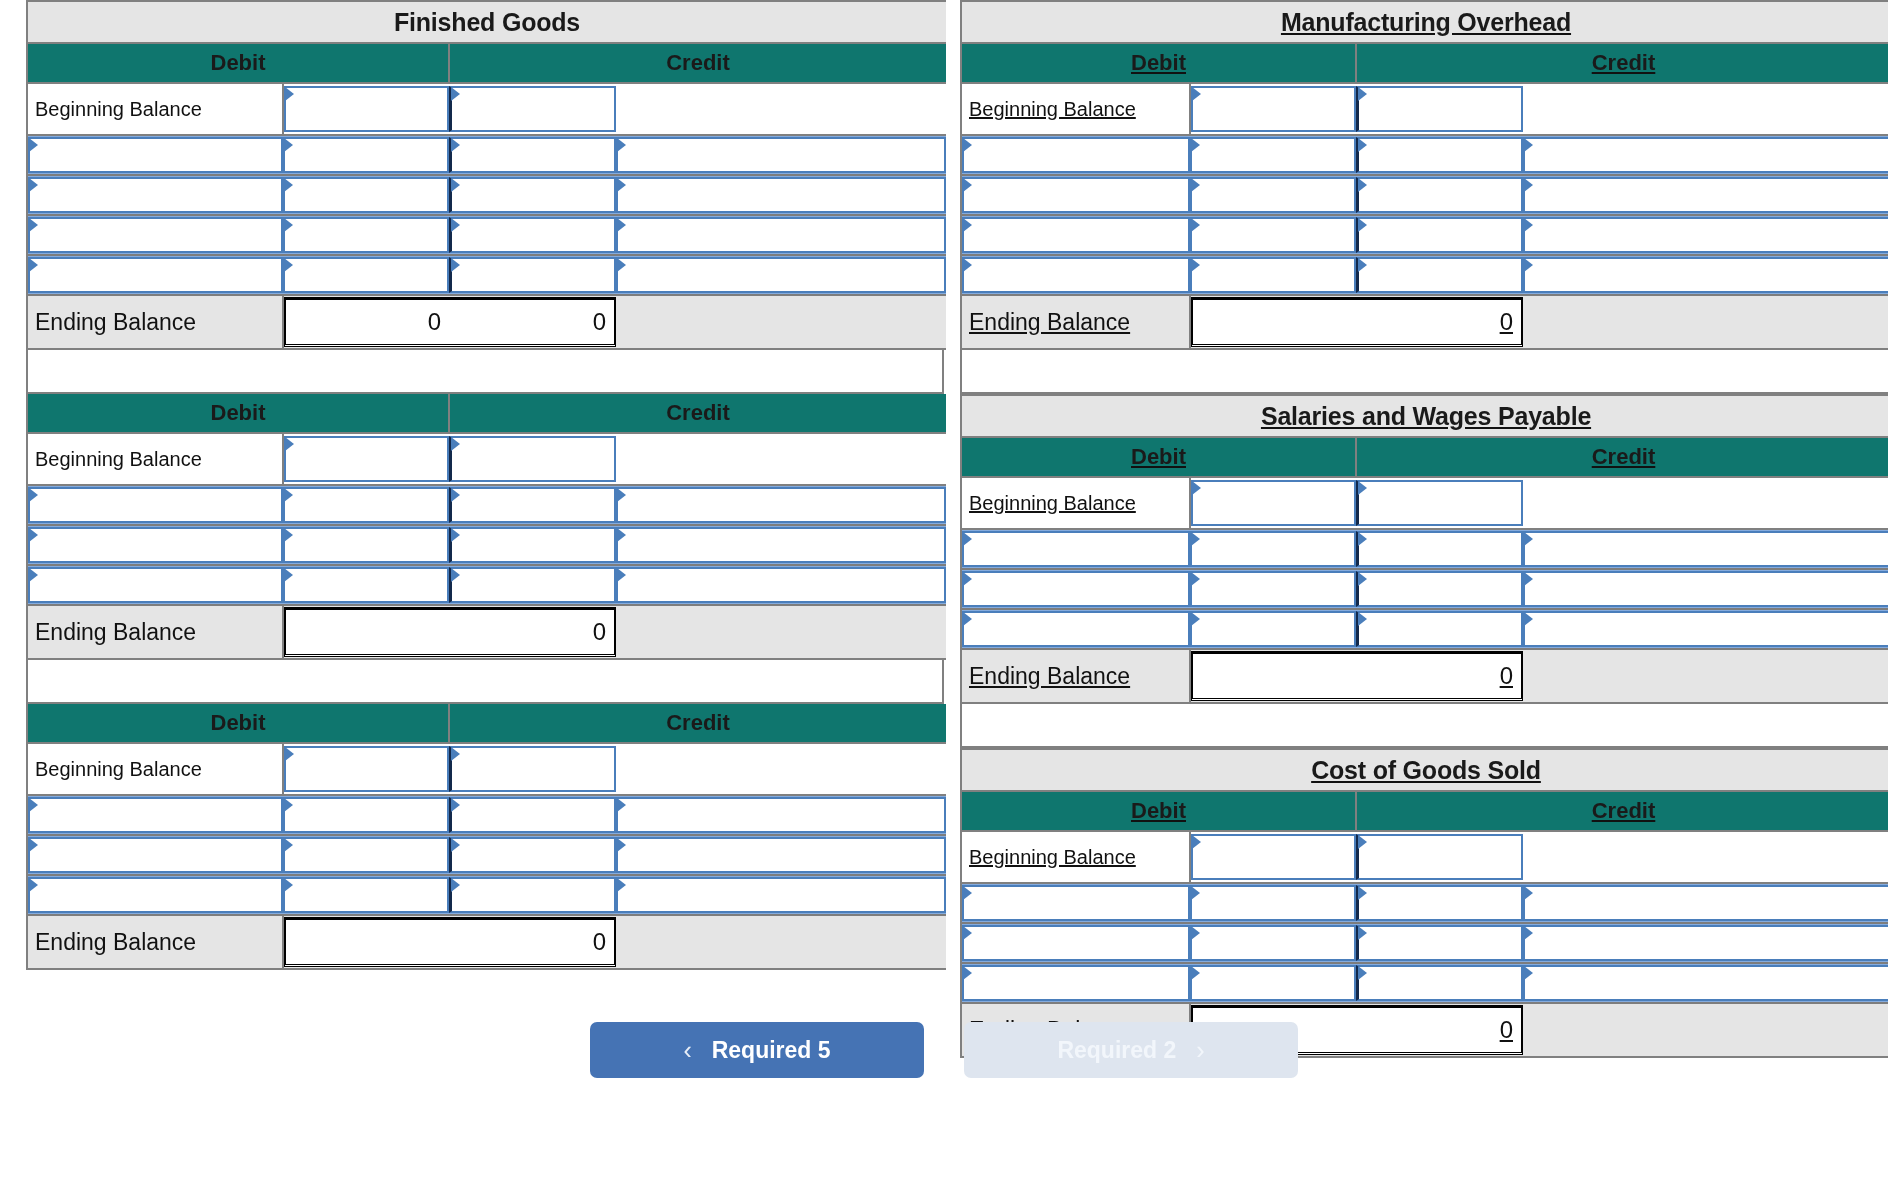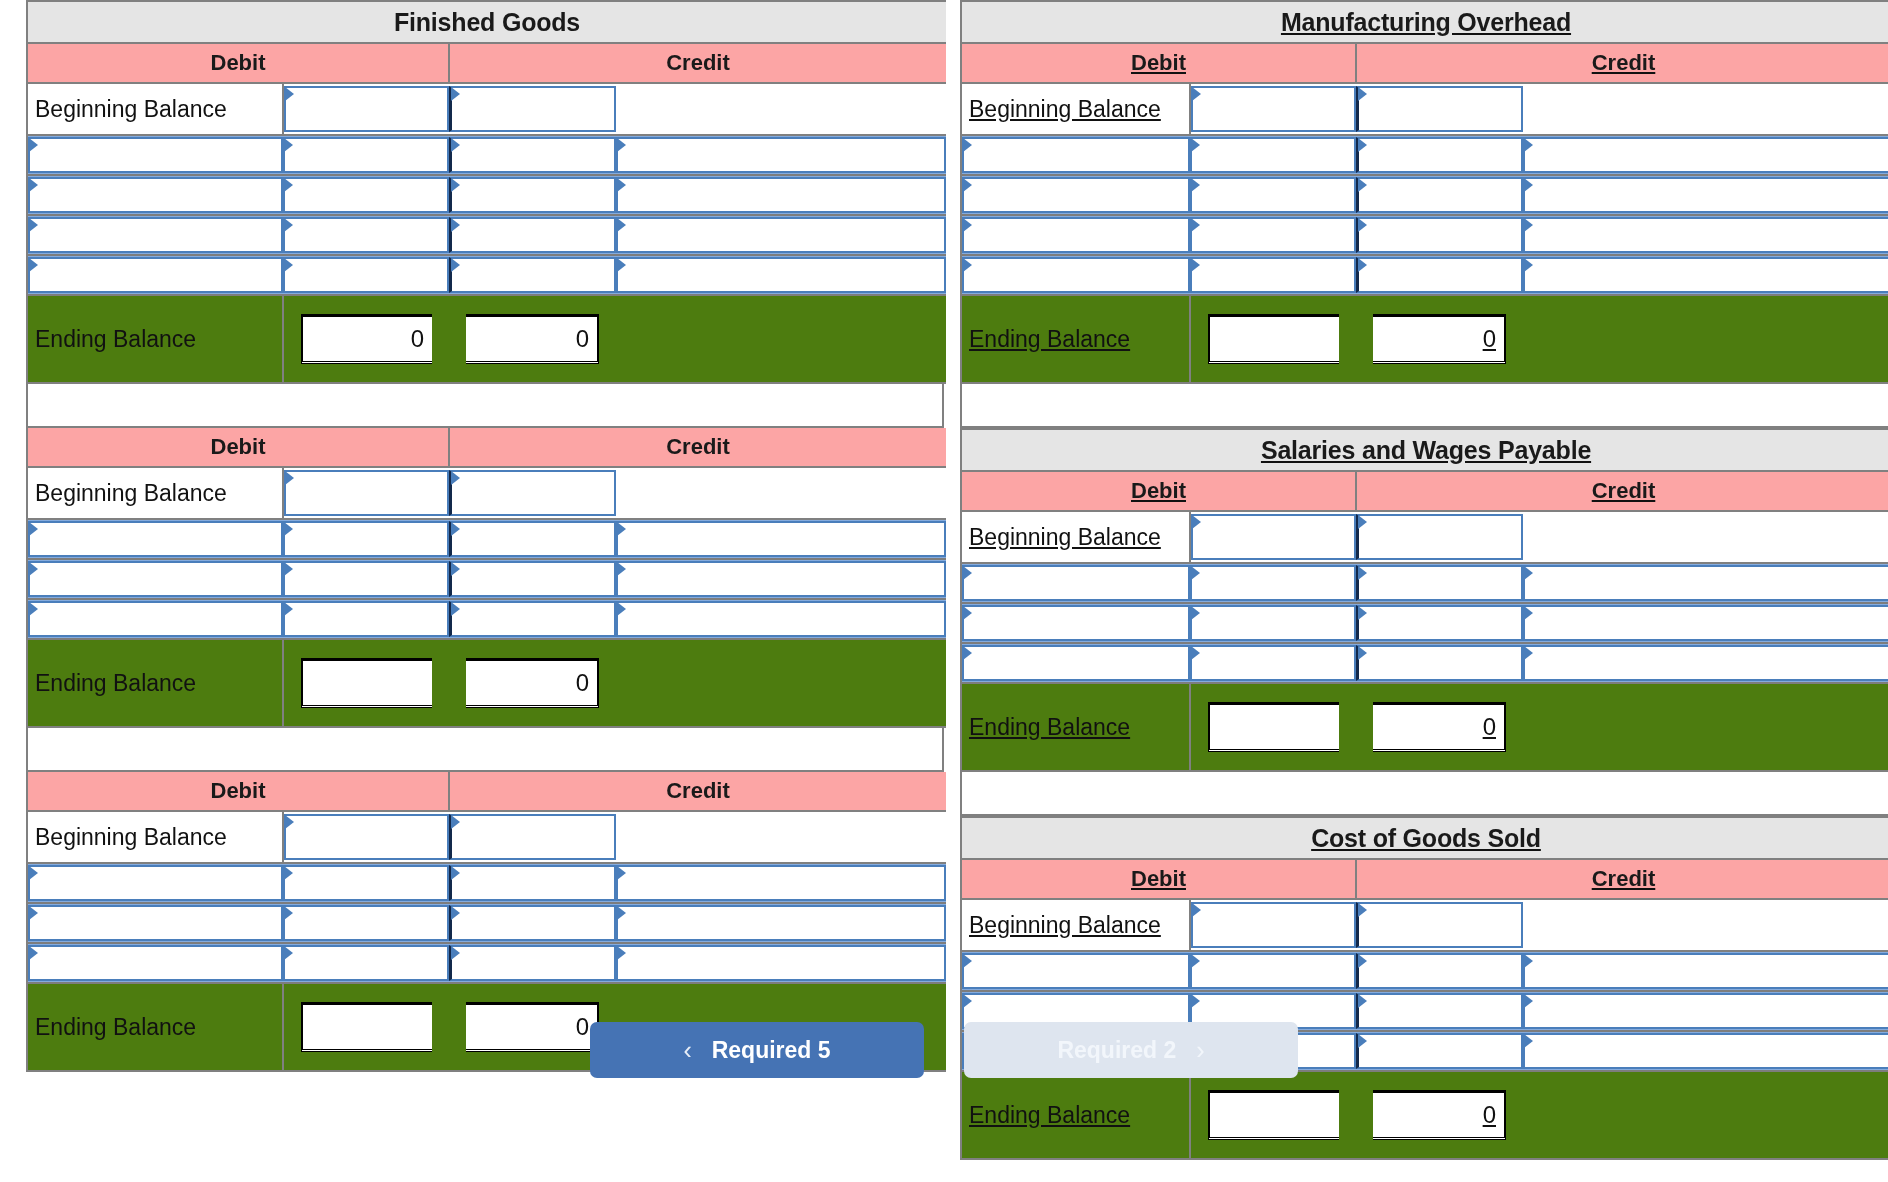--- a/index.html
+++ b/index.html
@@ -59,21 +59,21 @@
     border-top:2px solid #808080;
     border-bottom:2px solid #808080;
     text-align:center;
     font-weight:bold;
     font-size:25px;
     letter-spacing:-0.2px;
     height:38px;
     color:#1a1a1a;
   }
   .dc-head td{
-    background:#fca5a5;
+    background:#0f766e;
     border-bottom:2px solid #808080;
     text-align:center;
     font-weight:bold;
     font-size:22px;
     height:36px;
     color:#1a1a1a;
   }
   .dc-head td.dh-debit{border-right:2px solid #808080;}
 
   
@@ -95,32 +95,32 @@
     position:absolute;left:-1px;top:-1px;
     width:0;height:0;
     border-top:7px solid transparent;
     border-bottom:7px solid transparent;
     border-left:9px solid #4a7ebb;
   }
 
   
   tr.begin td{padding:0;background:#ffffff;border-bottom:2px solid #808080;}
   tr.begin td.lab{
-    font-size:23px;padding-left:7px;height:50px;white-space:nowrap;
+    font-size:20px;padding-left:7px;height:50px;white-space:nowrap;
     border-right:2px solid #808080;
   }
   tr.begin .cell{height:46px;margin:0;border:2px solid #4a7ebb;}
   tr.begin td.sep .cell{border-left:3px solid #13294b;}
   tr.begin td.tail{background:#fff;}
 
   
   tr.entry td.sep .cell{border-left:3px solid #13294b;}
 
   
-  tr.ending td{padding:17px;background:#4d7c0f;border-bottom:2px solid #808080;}
+  tr.ending td{padding:0;background:#e5e5e5;border-bottom:2px solid #808080;}
   tr.ending td.lab{
     font-size:23px;padding-left:7px;height:52px;white-space:nowrap;
     border-right:2px solid #808080;
   }
   .ecell{
     box-sizing:border-box;
     height:50px;
     background:#fff;
     border-top:3px solid #000;
     border-bottom:3px double #000;

